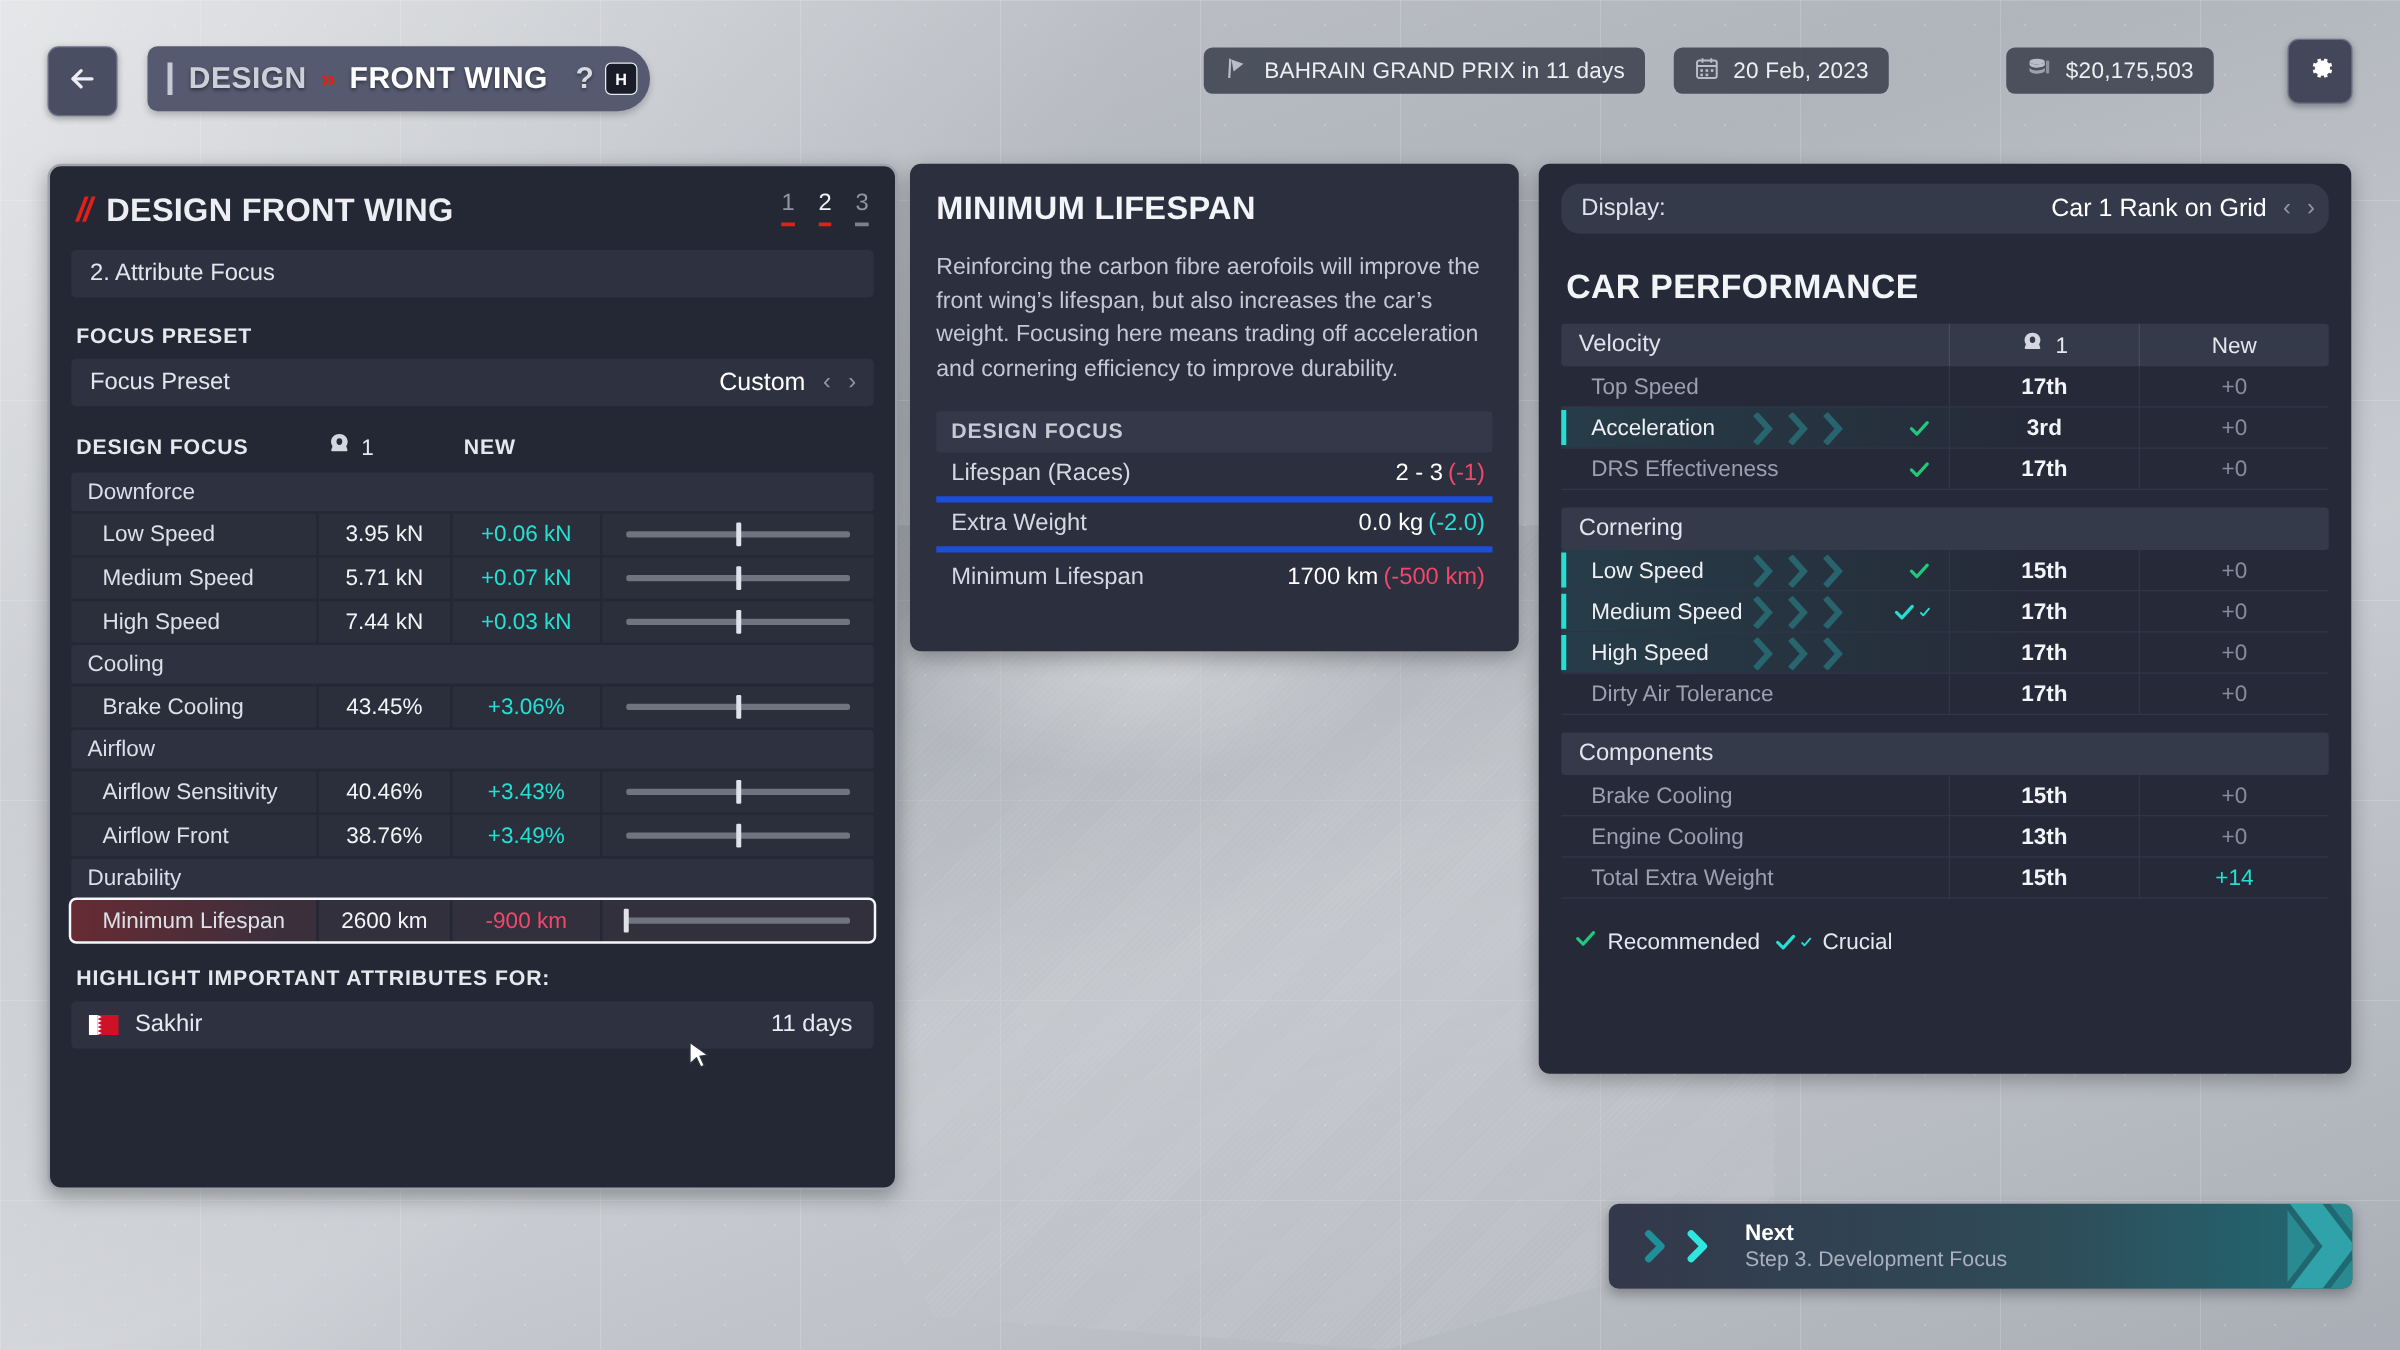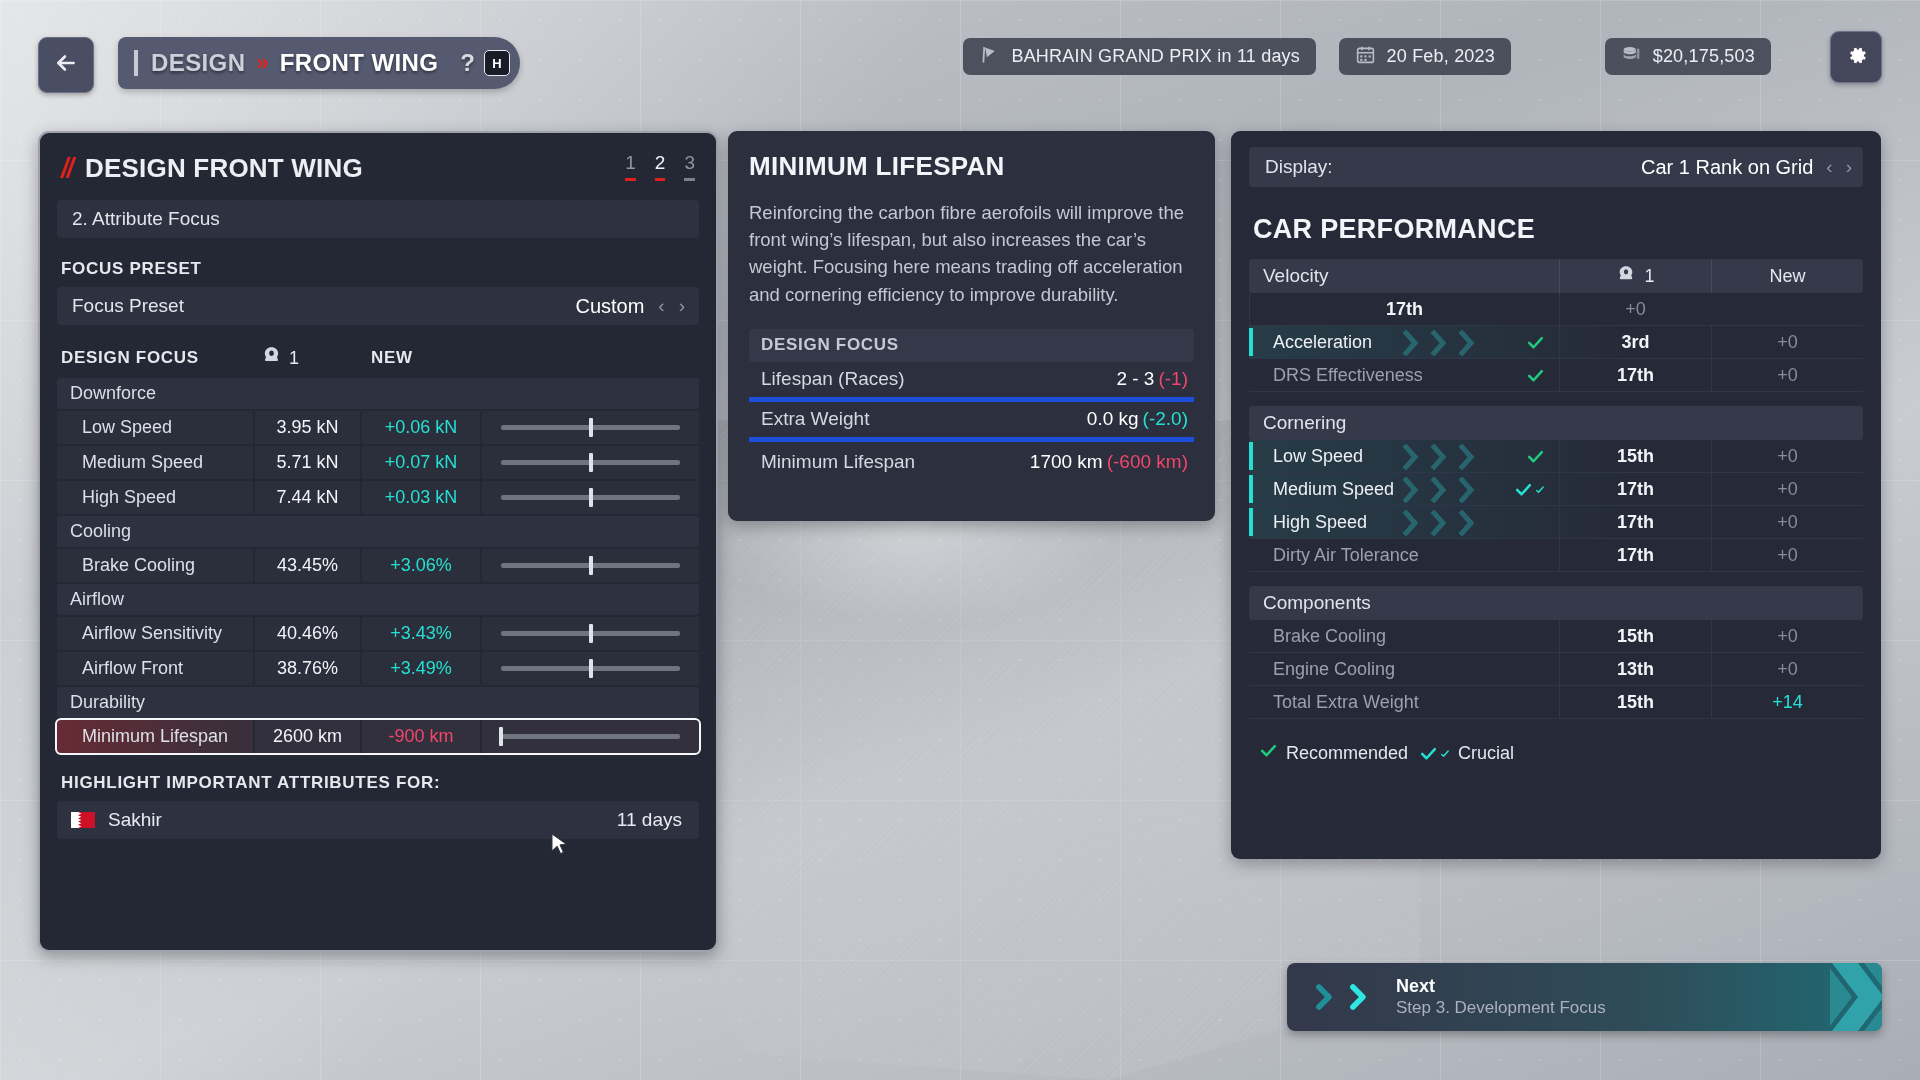--- a/index.html
+++ b/index.html
@@ -195,21 +195,21 @@
   .d.pos { color: #25e0d2; }
   .d.neg { color: #f0476a; }
 
   
   .panel-right {
     position: absolute; left: 1231px; top: 131px; width: 650px; height: 728px;
     background: #262a38; border-radius: 9px; padding: 16px 18px 18px 18px;
     box-shadow: 0 5px 16px rgba(0,0,0,.28);
   }
   .disp-row {
-    height: 40px; background: #353a4b; border-radius: 4px; display: flex; align-items: center;
+    height: 40px; background: #353a4b; border-radius: 15px; display: flex; align-items: center;
     justify-content: space-between; padding: 0 11px 0 16px;
   }
   .disp-row .lbl { color: #e0e3ea; font-size: 19px; }
   .disp-right { display: flex; align-items: center; gap: 13px; }
   .disp-val { color: #ffffff; font-size: 20px; }
   .cp-title { color: #f2f4f8; font-size: 27px; font-weight: bold; letter-spacing: .3px; margin: 27px 0 0 4px; }
 
   .cp-grp {
     margin-top: 14px; height: 34px; background: #353a4b; border-radius: 3px;
     display: grid; grid-template-columns: 1fr 152px 152px; align-items: center;
@@ -484,21 +484,21 @@
         <div class="mid-row">
           <span class="k">Lifespan (Races)</span>
           <span class="v"><span>2 - 3</span><span class="d neg">(-1)</span></span>
         </div>
         <div class="mid-row">
           <span class="k">Extra Weight</span>
           <span class="v"><span>0.0 kg</span><span class="d pos">(-2.0)</span></span>
         </div>
         <div class="mid-row">
           <span class="k">Minimum Lifespan</span>
-          <span class="v"><span>1700 km</span><span class="d neg">(-600 km)</span></span>
+          <span class="v"><span>1700 km</span><span class="d neg">(-500 km)</span></span>
         </div>
       </div>
   </div>
 
   <div class="panel-right">
     <div class="disp-row">
       <span class="lbl">Display:</span>
       <span class="disp-right">
         <span class="disp-val">Car 1 Rank on Grid</span>
         <span class="chev">‹</span>
@@ -514,20 +514,23 @@
           <span class="c">
             <span><svg viewBox="0 0 24 24" fill="#d4d7e0">
                 <path d="M12 2.6c-4.3 0-7.6 3-7.6 7.1 0 1.5.5 2.8 1.3 3.9l-1.1 3.3c-.2.7.3 1.4 1 1.4h12.8c.7 0 1.2-.7 1-1.4l-1.1-3.3c.8-1.1 1.3-2.4 1.3-3.9 0-4.1-3.3-7.1-7.6-7.1z"></path>
                 <ellipse cx="12" cy="9.4" rx="2.6" ry="3.1" fill="#353a4b"></ellipse>
               </svg></span>
             <span>1</span>
           </span>
           <span class="c">New</span>
         </div>
         <div class="cp-row">
+          <span class="n">
+            <span>Top Speed</span>
+          </span>
           <span class="r">17th</span>
           <span class="dl ">+0</span>
         </div>
         <div class="cp-row marked">
           <span class="n">
             <span>Acceleration</span>
             <span class="chevs">
               <svg viewBox="0 0 24 26" fill="none" stroke="#2a8e94" stroke-width="5" stroke-linecap="square">
                 <path d="M5 3l9 10-9 10"></path>
               </svg>

